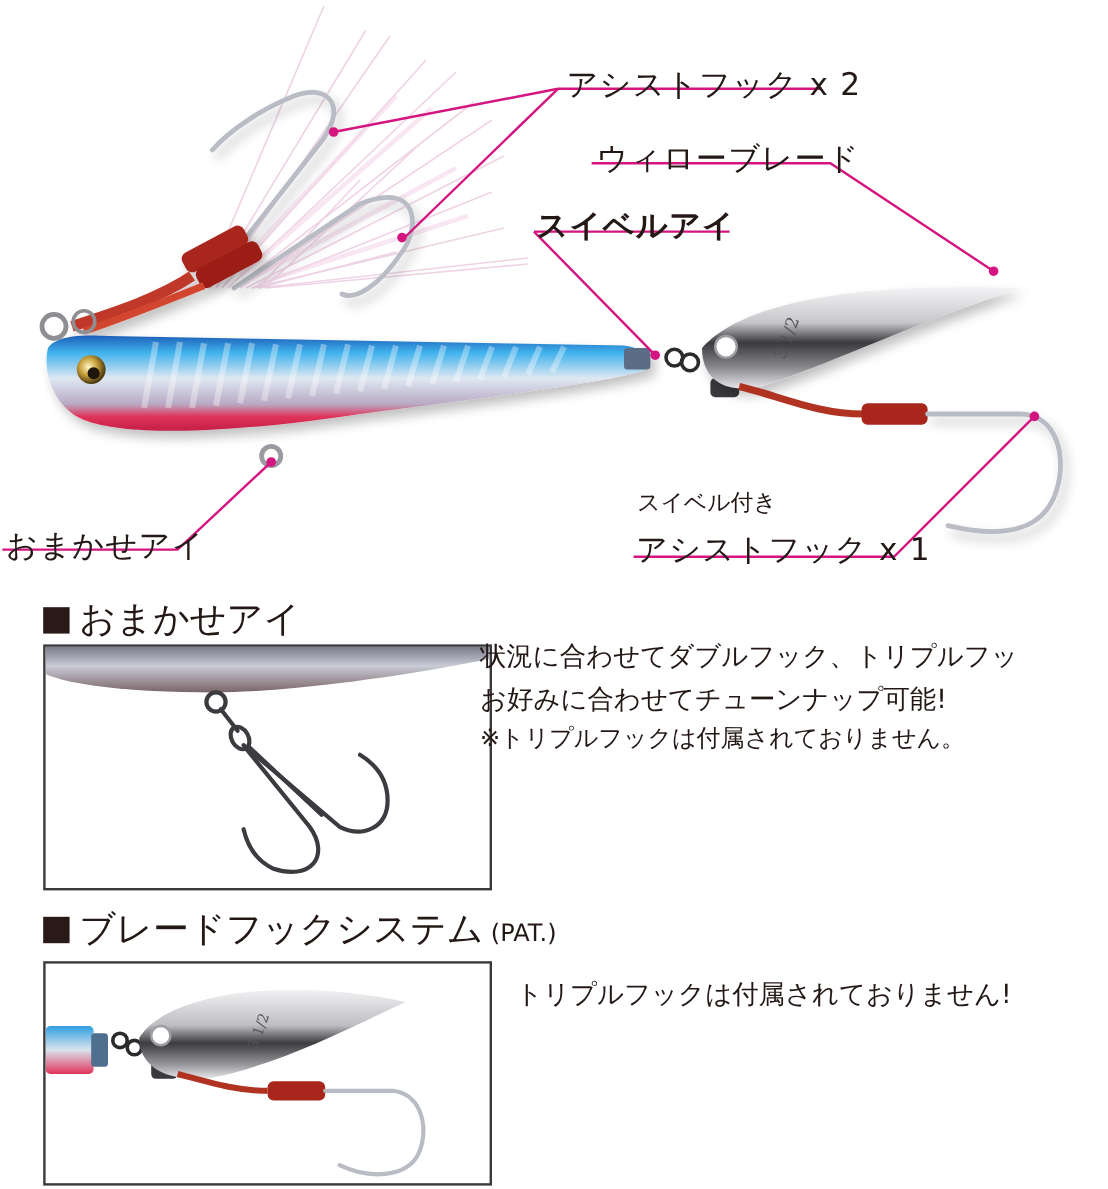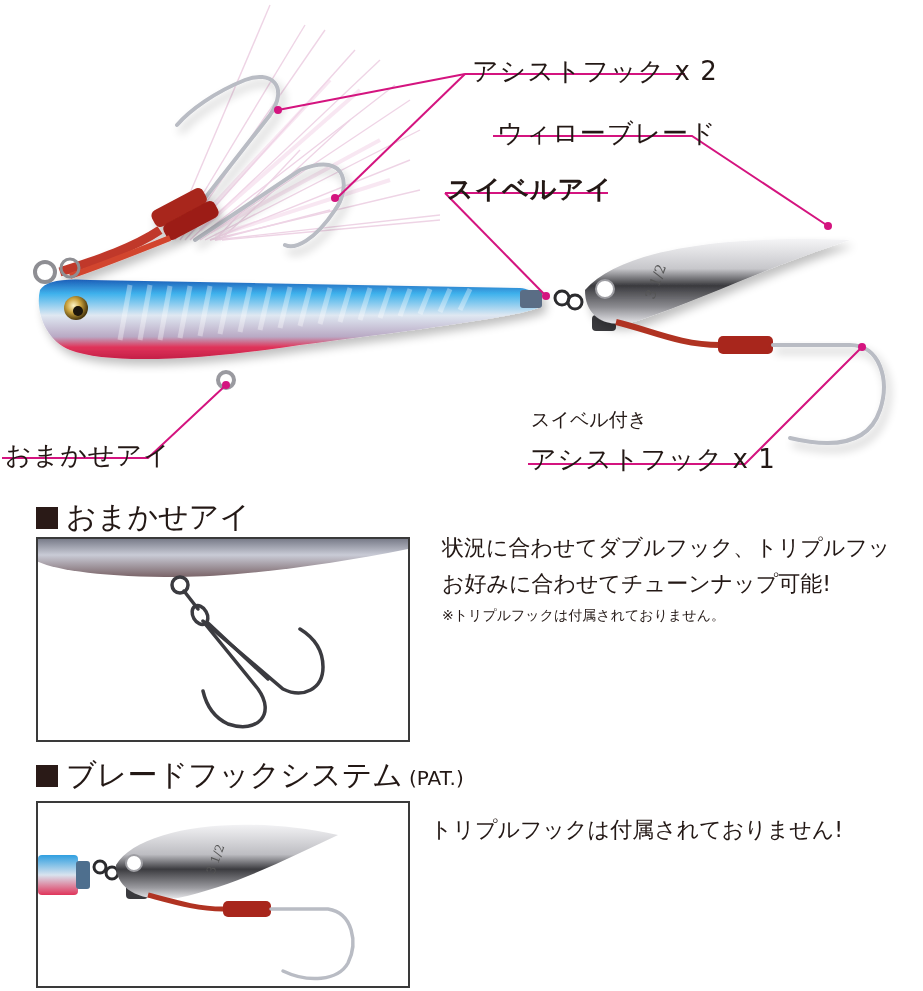--- a/index.html
+++ b/index.html
@@ -6,21 +6,21 @@
   body { width:923px; height:991px; position:relative; overflow:hidden;
          font-family:"DejaVu Sans","Liberation Sans",sans-serif; color:#231815; }
   .abs { position:absolute; }
   .callout-label { position:absolute; font-size:26px; line-height:30px; color:#231815; white-space:nowrap; letter-spacing:1px;margin-top:16px; }
   .callout-sub { position:absolute; font-size:19px; line-height:22px; color:#231815; white-space:nowrap; }
   .section-title { position:absolute; font-size:30px; line-height:34px; color:#231815; white-space:nowrap; display:flex; align-items:baseline; }
   .section-title .sq { display:inline-block; width:22px; height:22px; background:#2a1a17; margin-right:8px; transform:translateY(2px); }
   .section-title .pat { font-size:20px; margin-left:6px; }
   .frame { position:absolute; border:2px solid #3a3a3a; background:#fff; overflow:hidden; box-sizing:border-box; }
   .desc { position:absolute; font-size:22px; line-height:36px; color:#231815; white-space:nowrap; }
-  .note { font-size:14px; line-height:26px; }
+  .note { font-size:20px; line-height:26px; }
   svg { display:block; }
 </style>
 </head>
 <body>
 
 <div class="abs" style="left:0;top:0;width:923px;height:480px;">
   <svg width="923" height="480" viewBox="0 0 923 480">
     <defs>
       <linearGradient id="bodyGrad" x1="0" y1="0" x2="0" y2="1">
         <stop offset="0" stop-color="#1d5fb8"></stop>
@@ -188,21 +188,21 @@
     <g fill="none" stroke="#3b3b40" stroke-width="3.5" stroke-linecap="round">
       <circle cx="142" cy="46" r="8"></circle>
       <path d="M146 52 L160 70"></path>
       <ellipse cx="162" cy="76" rx="7" ry="10" transform="rotate(-30 162 76)"></ellipse>
       <path d="M165 82 L245 150 C 265 160, 285 150, 285 128 C 285 110, 275 98, 262 90"></path>
       <path d="M168 86 L220 150 C 238 175, 220 195, 190 185 C 175 178, 168 165, 165 152"></path>
       <path d="M170 84 L230 140"></path>
     </g>
   </svg>
 </div>
-<div class="desc" style="left:442px;top:530px;">
+<div class="desc" style="left:400px;top:530px;">
   <div>状況に合わせてダブルフック、トリプルフッ</div>
   <div>お好みに合わせてチューンナップ可能!</div>
   <div class="note">※トリプルフックは付属されておりません。</div>
 </div>
 
 <div class="section-title" style="left:36px;top:758px;">
   <span class="sq"></span>
   <span>ブレードフックシステム</span>
   <span class="pat">(PAT.)</span>
 </div>

